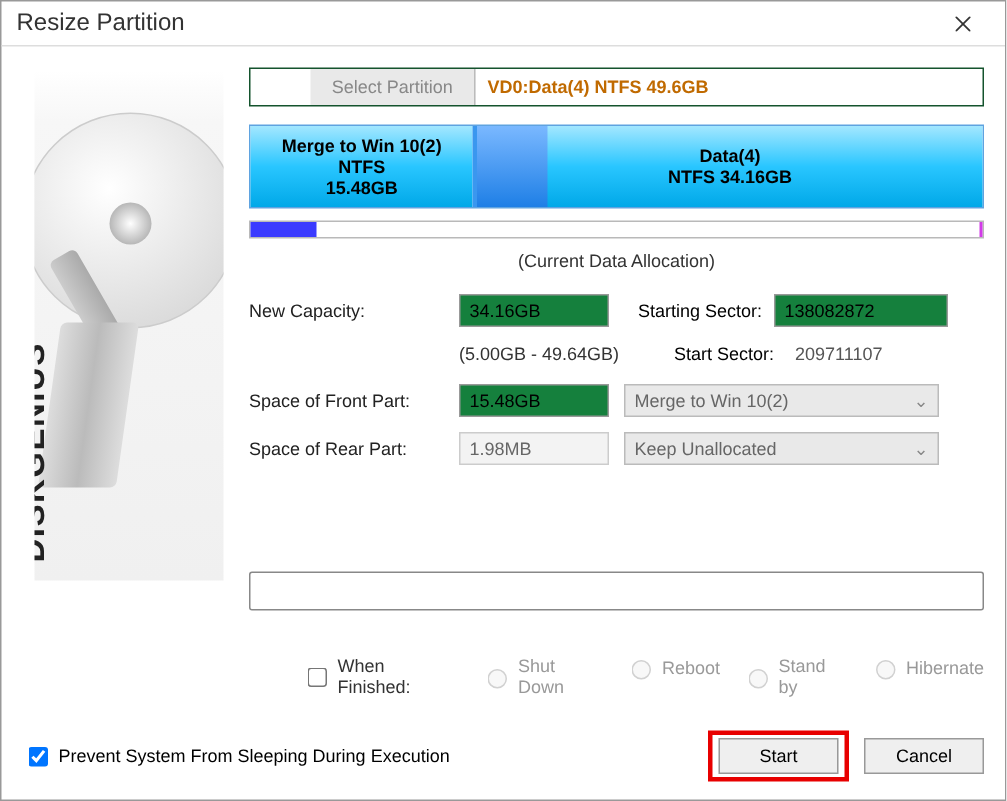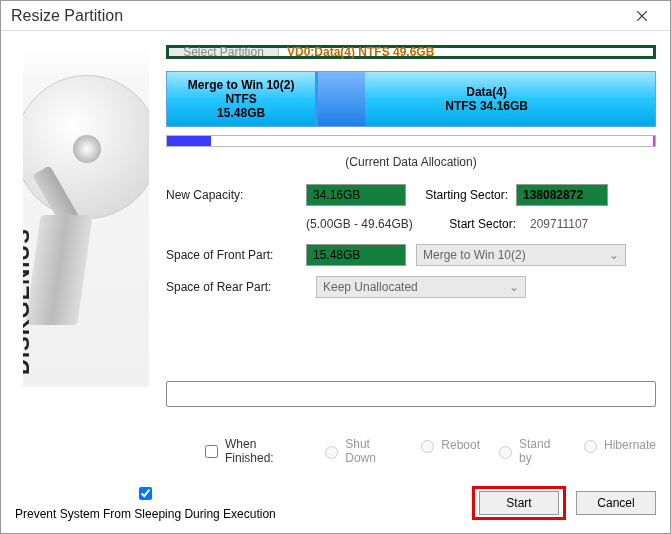--- a/index.html
+++ b/index.html
@@ -12,21 +12,21 @@
 .body { position: absolute; top: 30px; left: 0; right: 0; bottom: 0; padding: 10px 14px 12px 14px; }
 .sidebar-img { position: absolute; left: 22px; top: 16px; width: 126px; height: 340px; background: linear-gradient(180deg,#fff 0%,#f7f7f7 10%,#f0f0f0 100%); overflow: hidden; }
 .hd { position: absolute; left: -12px; top: 28px; width: 152px; height: 260px; }
 .hd .platter { position:absolute; border-radius:50%; background: radial-gradient(circle at 40% 35%,#fff 0%,#f3f3f3 25%,#e5e5e5 55%,#d0d0d0 100%); border:1px solid #ccc; }
 .hd .p1 { left:4px; top:0; width:144px; height:144px; }
 .hd .spindle { position:absolute; left:62px; top:60px; width:28px; height:28px; border-radius:50%; background: radial-gradient(circle,#fff 0%,#ccc 50%,#999 100%); }
 .hd .arm { position:absolute; left:22px; top:140px; width:52px; height:110px; background:linear-gradient(90deg,#ddd,#bbb,#ddd); transform: skewX(-8deg); border-radius:4px; }
 .hd .arm2 { position:absolute; left:40px; top:90px; width:20px; height:80px; background:linear-gradient(90deg,#ccc,#aaa); transform: rotate(-30deg); border-radius:4px; }
 .brand { position:absolute; left:12px; bottom:12px; transform: rotate(-90deg); transform-origin: left bottom; font-weight:900; font-size:22px; color:#222; letter-spacing:1px; white-space:nowrap; }
 .right-area { position:absolute; left:165px; right:14px; top:14px; }
-.sel-row { display:flex; height:14px; border:3px solid #14532d; }
+.sel-row { display:flex; height:26px; border:1px solid #14532d;padding-left:40px; }
 .sel-btn { width:110px; background:#e9e9e9; color:#888; display:flex; align-items:center; justify-content:center; border-right:1px solid #bbb; }
 .sel-val { flex:1; padding:0 8px; color:#c06a00; font-weight:bold; display:flex; align-items:center;text-align:center; }
 .part-bar { margin-top:12px; height:56px; border:1px solid #5fa3e0; display:flex; background:#fff; }
 .part { position:relative; text-align:center; display:flex; flex-direction:column; align-items:center; justify-content:center; font-weight:bold; font-size:12px; }
 .part.left { width:31%; border-right:3px solid #3a97ef; background:linear-gradient(180deg,#a3e7ff 0%,#29c6ff 50%,#00a8e8 100%); }
 .part.right { flex:1; background:linear-gradient(180deg,#a3e7ff 0%,#29c6ff 50%,#00a8e8 100%); position:relative; }
 .part.right .used { position:absolute; left:0; top:0; bottom:0; width:14%; background:linear-gradient(180deg,#7ab8ff 0%,#1e7fe6 100%); }
 .part.right .lbl { position:relative; z-index:2; }
 .alloc-bar { margin-top:8px; height:12px; border:1px solid #b9b9b9; background:#fff; position:relative; }
 .alloc-bar .blue { position:absolute; left:0; top:0; bottom:0; width:9%; background:#3b3bff; }
@@ -40,21 +40,21 @@
 .frow .lab2 { width:100px; text-align:right; padding-right:8px; margin-left:10px; }
 .range-txt { margin-left:148px; color:#333; margin-top:-2px; margin-bottom:6px; }
 .dd { height:22px; border:1px solid #bbb; background:#e9e9e9; color:#666; display:flex; align-items:center; justify-content:space-between; padding:0 6px; width:210px; }
 .dd .chev { color:#888; }
 .long-input { position:absolute; left:165px; right:14px; top:350px; height:26px; border:1px solid #888; border-radius:2px; background:#fff; }
 .finish-row { position:absolute; left:200px; right:14px; top:406px; display:flex; align-items:flex-start; gap:14px; color:#333; }
 .finish-row .cb { display:flex; align-items:center; gap:4px; }
 .finish-row .radio { display:flex; align-items:center; gap:4px; color:#999; }
 .finish-row input[type=radio] { accent-color:#999; }
 .bottom-row { position:absolute; left:14px; right:14px; bottom:12px; display:flex; align-items:center; }
-.bottom-row .cb { display:flex; align-items:center; gap:4px;flex-direction:column; }
+.bottom-row .cb { display:flex; align-items:center; gap:4px; }
 .btns { margin-left:auto; display:flex; gap:10px; align-items:center; }
 .btn { width:80px; height:24px; border:1px solid #999; background:#efefef; display:flex; align-items:center; justify-content:center; cursor:pointer; }
 .start-wrap { border:3px solid #e80000; padding:2px 4px; }
 </style>
 </head>
 <body>
 
 <div class="window">
   <div class="titlebar">
     <span class="title">Resize Partition</span>
@@ -102,39 +102,40 @@
         <div class="blue"></div>
         <div class="edge"></div>
       </div>
       <div class="alloc-caption">(Current Data Allocation)</div>
 
       <div class="form">
         <div class="frow">
           <div class="lab">New Capacity:</div>
           <input type="text" style="width: 100px;" value="34.16GB">
           <div class="lab2">Starting Sector:</div>
-          <input type="text" style="width: 92px; font-weight: bold;" value="138082872">
+          <input type="text" style="width: 116px;" value="138082872">
         </div>
         <div class="frow" style="height:22px">
           <div class="range-txt" style="margin:0 0 0 0; width:140px; text-align:right; padding-right:8px"></div>
           <div style="width:108px; color:#333">(5.00GB - 49.64GB)</div>
           <div class="lab2">Start Sector:</div>
           <div style="width:110px; padding-left:6px; color:#555">209711107</div>
         </div>
         <div class="frow" style="margin-top:6px">
           <div class="lab">Space of Front Part:</div>
           <input type="text" style="width: 100px;" value="15.48GB">
           <div style="width:10px"></div>
           <div class="dd">
             <span>Merge to Win 10(2)</span>
             <span class="chev">⌄</span>
           </div>
         </div>
         <div class="frow">
           <div class="lab">Space of Rear Part:</div>
+          <input type="text" readonly="" style="width: 100px;" value="1.98MB">
           <div style="width:10px"></div>
           <div class="dd">
             <span>Keep Unallocated</span>
             <span class="chev">⌄</span>
           </div>
         </div>
       </div>
     </div>
 
     <input class="long-input" type="text" style="">

